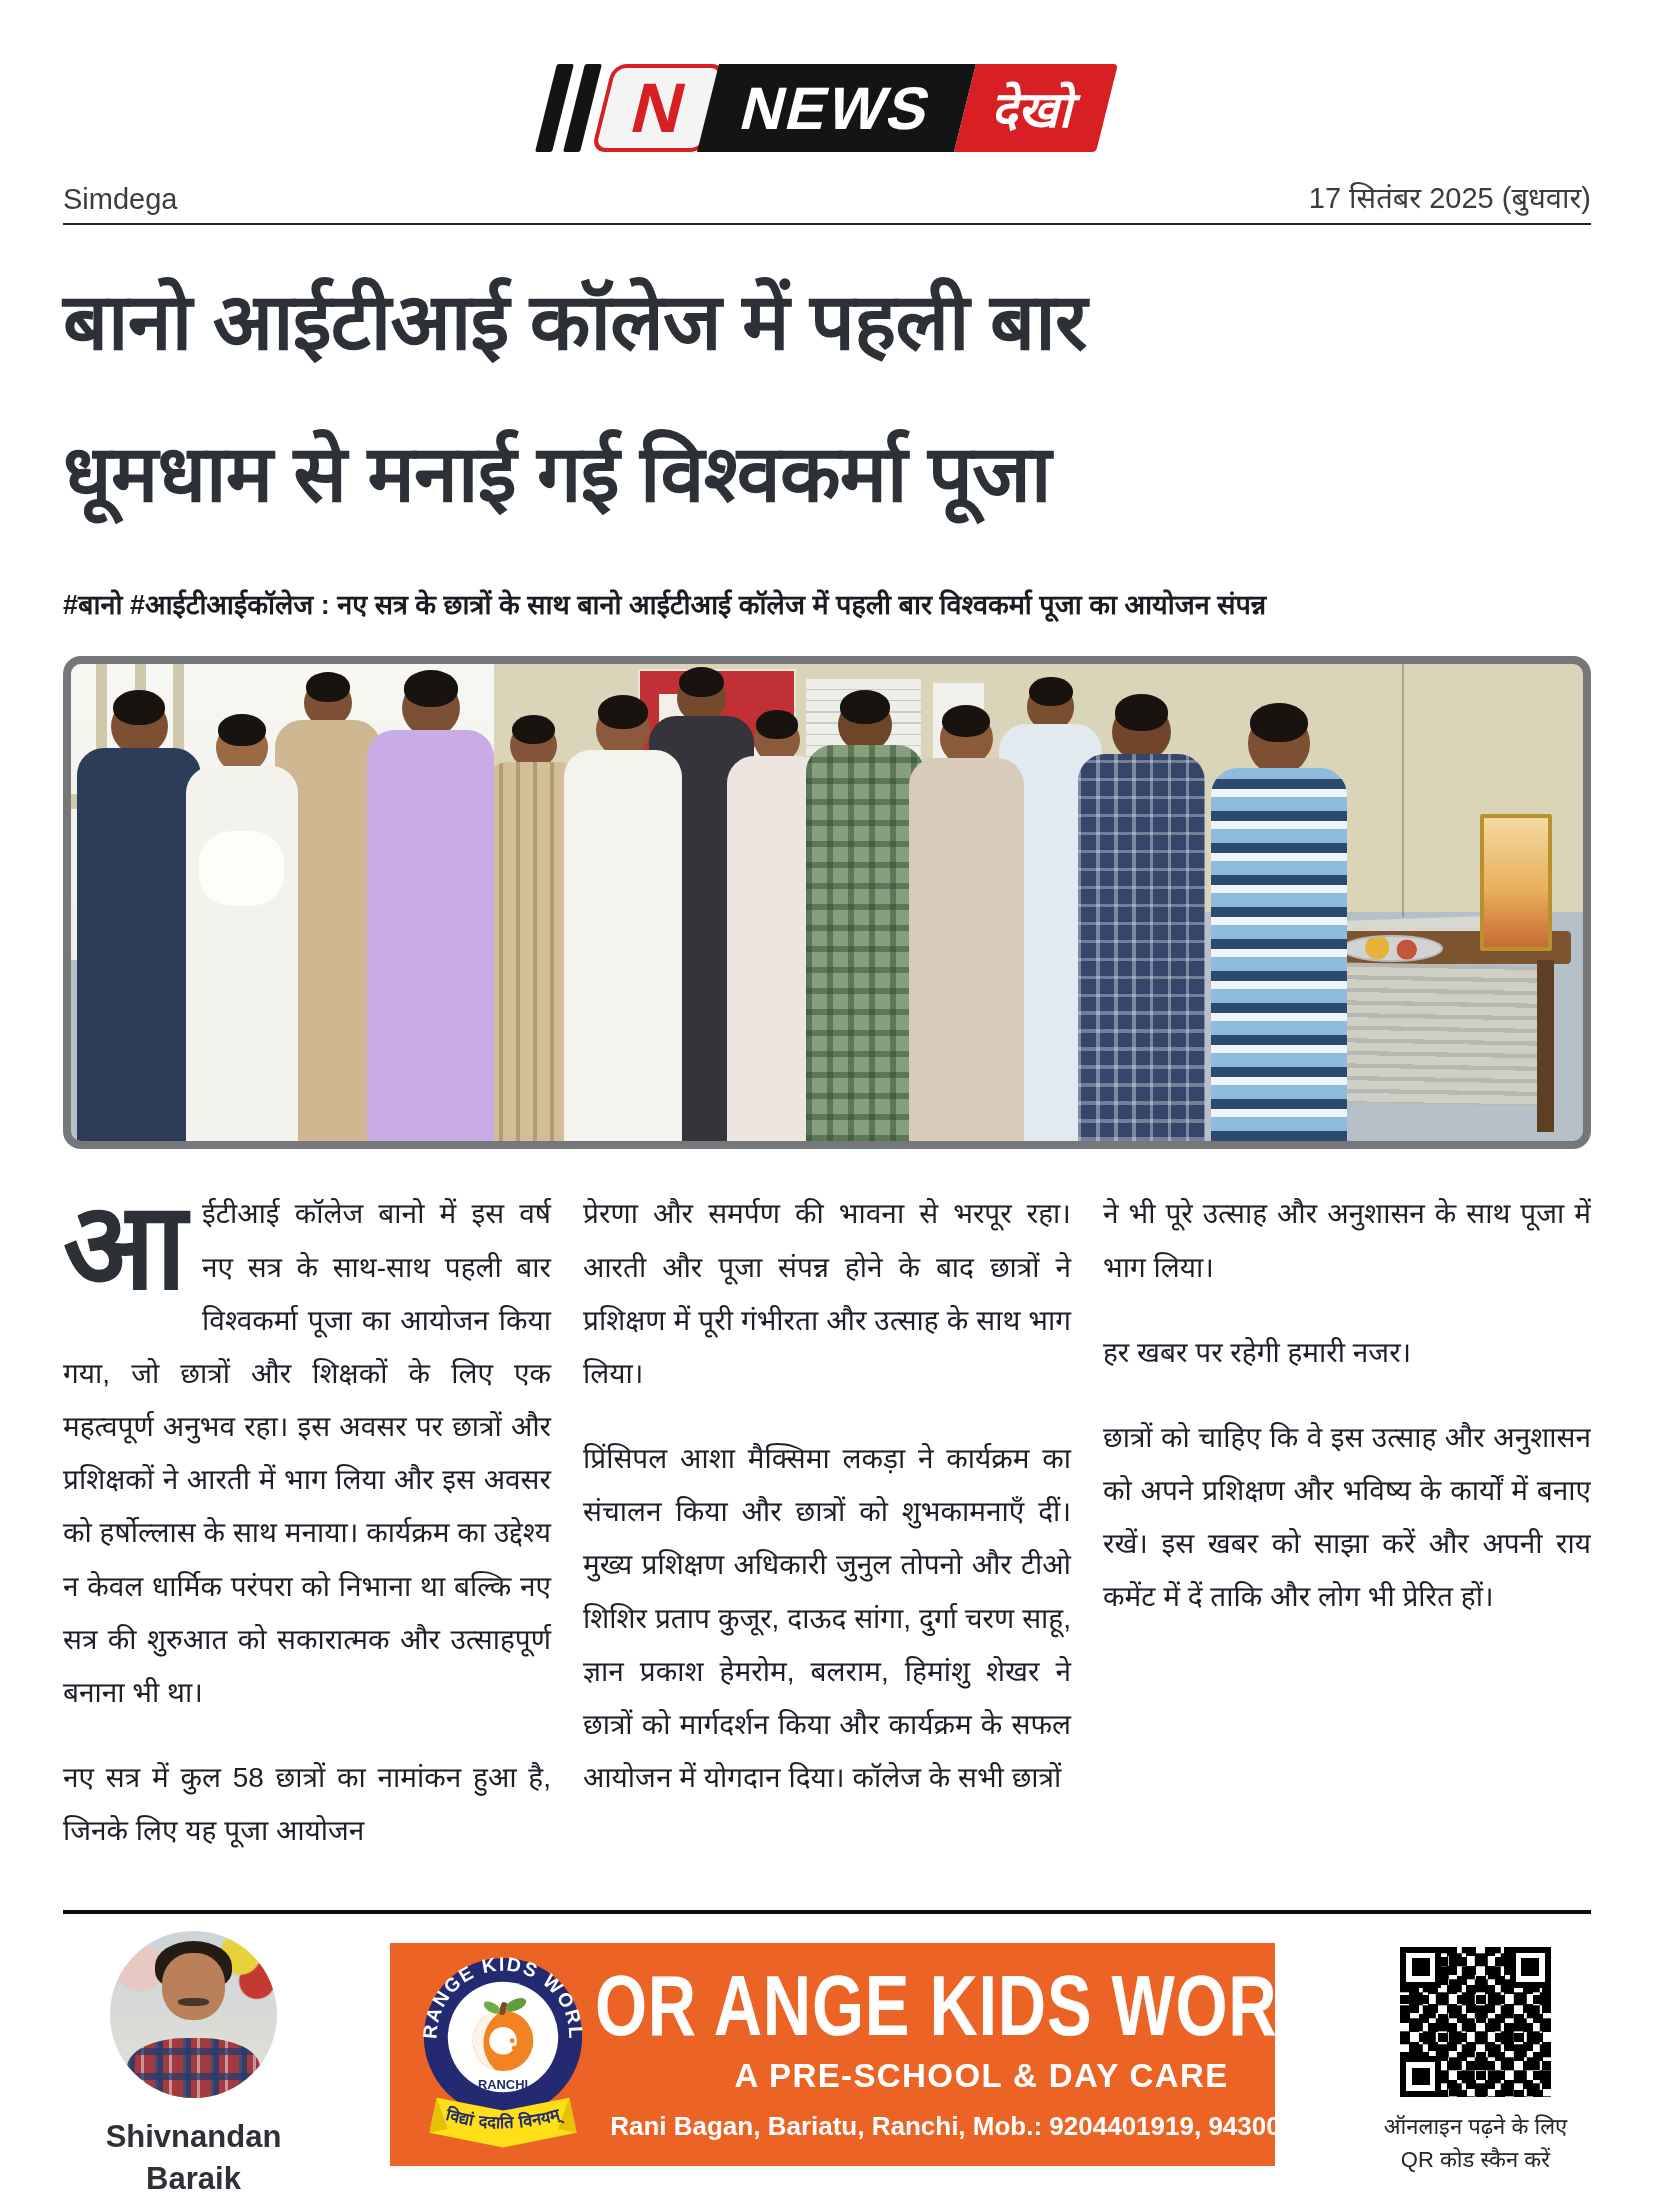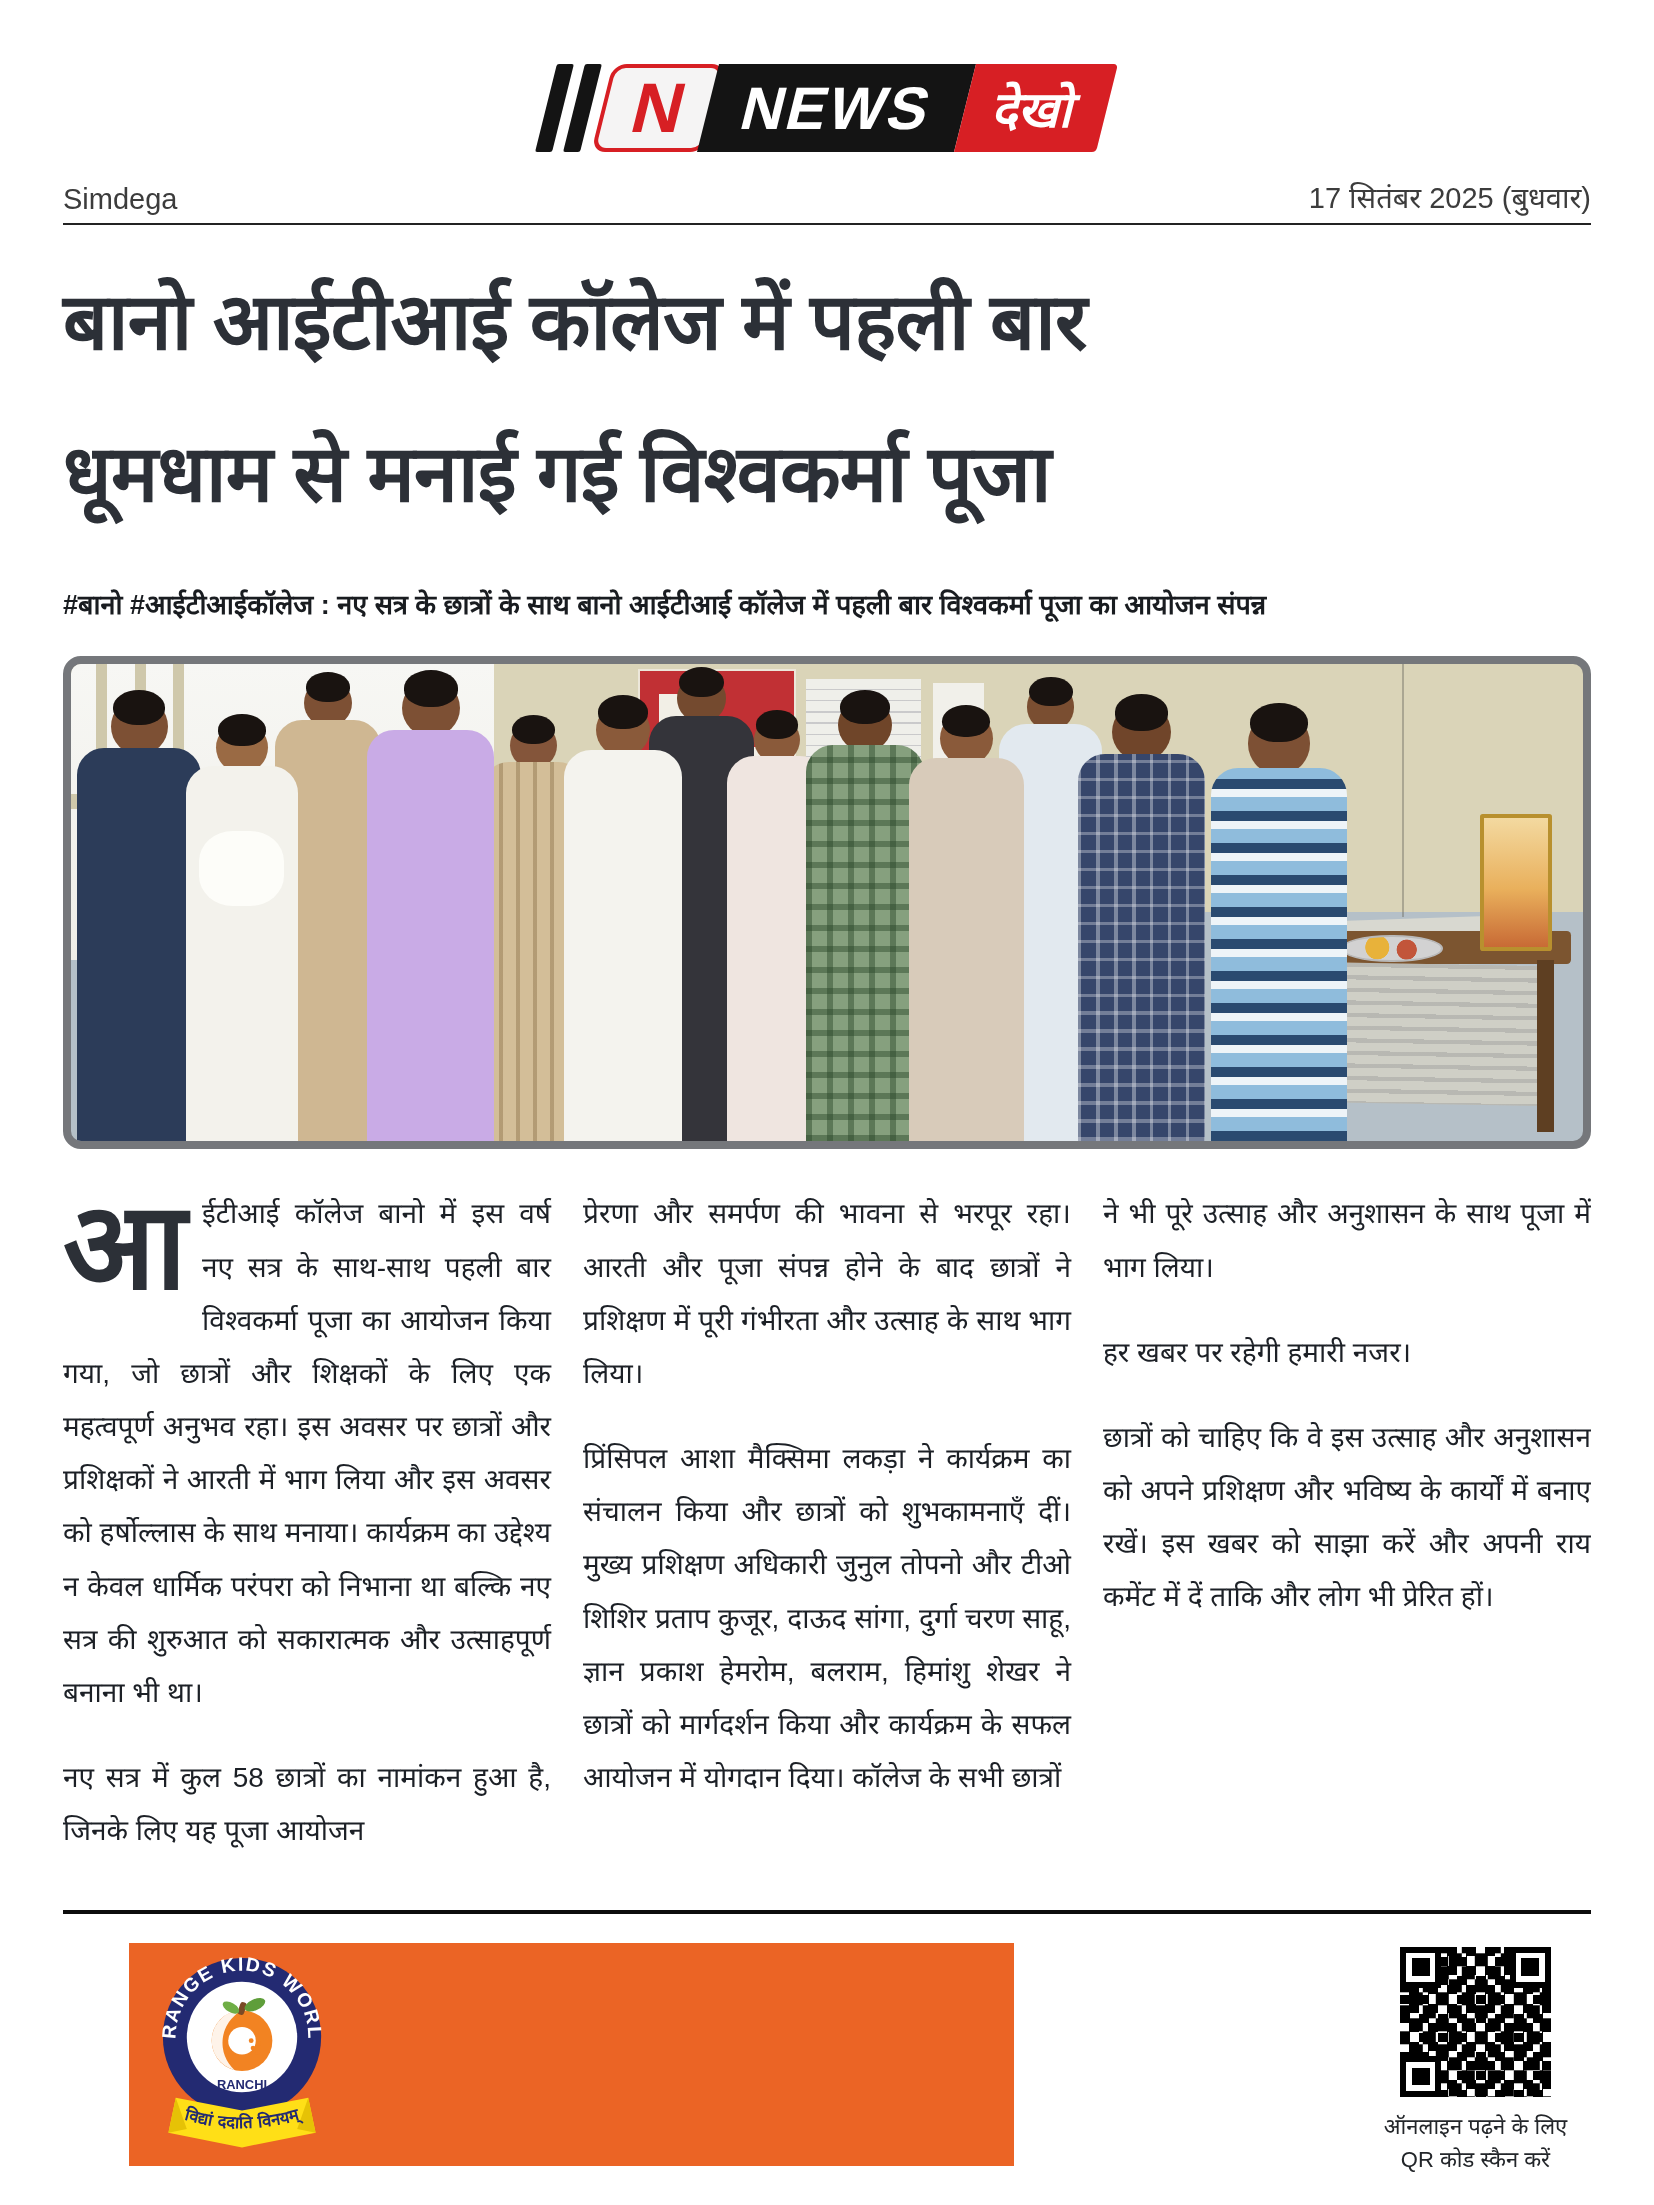--- a/index.html
+++ b/index.html
@@ -260,20 +260,30 @@
       <p>ने भी पूरे उत्साह और अनुशासन के साथ पूजा में भाग लिया।</p>
       <p>हर खबर पर रहेगी हमारी नजर।</p>
       <p>छात्रों को चाहिए कि वे इस उत्साह और अनुशासन को अपने प्रशिक्षण और भविष्य के कार्यों में बनाए रखें। इस खबर को साझा करें और अपनी राय कमेंट में दें ताकि और लोग भी प्रेरित हों।</p>
     </div>
   </div>
 
   <div class="footer-divider"></div>
 
   <div class="footer">
 
+    <div class="author">
+      <div class="avatar">
+        <span class="hairA"></span>
+        <span class="faceA"></span>
+        <span class="mustA"></span>
+        <span class="shirtA"></span>
+      </div>
+      <div class="name">Shivnandan Baraik</div>
+
+    </div>
 
     <div class="ad">
       <svg class="ad-logo" viewBox="0 0 200 222">
         <circle cx="100" cy="92" r="86" fill="#232a72"></circle>
         <circle cx="100" cy="92" r="60" fill="#ffffff"></circle>
         <defs>
           <path id="arcTop" d="M 100,92 m -72,0 a 72,72 0 1,1 144,0" fill="none"></path>
           <path id="ribArc" d="M 32,180 Q 100,202 168,180" fill="none"></path>
         </defs>
         <text font-size="21" font-weight="bold" fill="#ffffff" letter-spacing="2" font-family="Liberation Sans, sans-serif">
@@ -290,20 +300,25 @@
         <ellipse cx="114" cy="57" rx="12" ry="6" fill="#5f9e3a" transform="rotate(-24 114 57)"></ellipse>
         <ellipse cx="88" cy="60" rx="10" ry="5" fill="#6fae46" transform="rotate(30 88 60)"></ellipse>
         <text x="100" y="148" text-anchor="middle" font-size="14" font-weight="bold" fill="#232a72" font-family="Liberation Sans, sans-serif">RANCHI</text>
         <path d="M28,158 L100,172 L172,158 L180,196 L100,212 L20,196 Z" fill="#ffdf17"></path>
         <path d="M28,158 L20,196 L40,192 Z" fill="#e6c206"></path>
         <path d="M172,158 L180,196 L160,192 Z" fill="#e6c206"></path>
         <text font-size="18" font-weight="bold" fill="#232a72" font-family="DejaVu Sans, sans-serif">
           <textPath href="#ribArc" startOffset="50%" text-anchor="middle">विद्यां ददाति विनयम्</textPath>
         </text>
       </svg>
+      <div class="ad-text">
+        <div class="ad-brand">OR ANGE KIDS WORLD</div>
+        <div class="ad-tag">A PRE-SCHOOL &amp; DAY CARE</div>
+        <div class="ad-addr">Rani Bagan, Bariatu, Ranchi, Mob.: 9204401919,  9430020440</div>
+      </div>
     </div>
 
     <div class="qrcol">
       <div class="qr">
         <span class="noise"></span>
         <span class="f tl"></span>
         <span class="f tr"></span>
         <span class="f bl"></span>
       </div>
       <div class="qr-caption">

